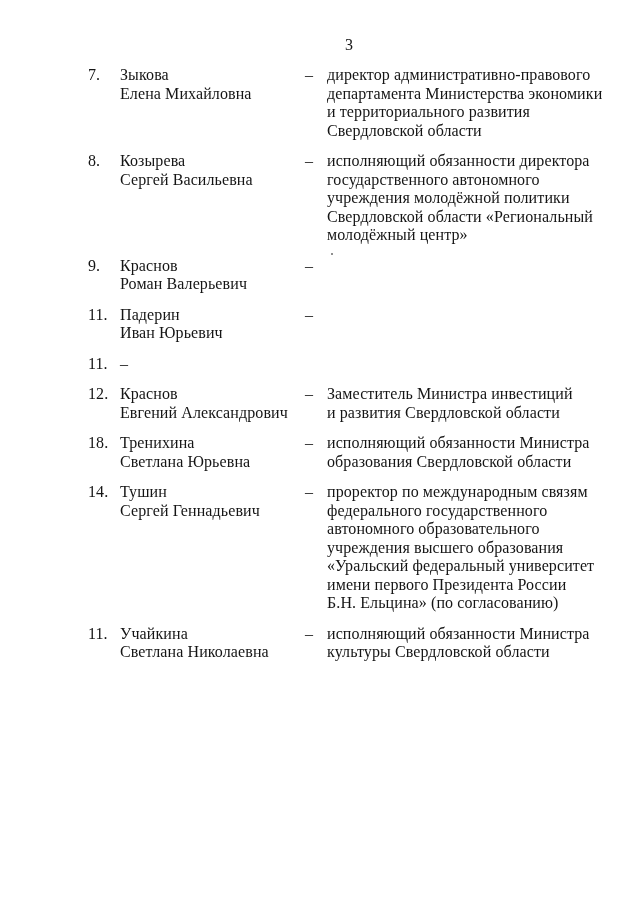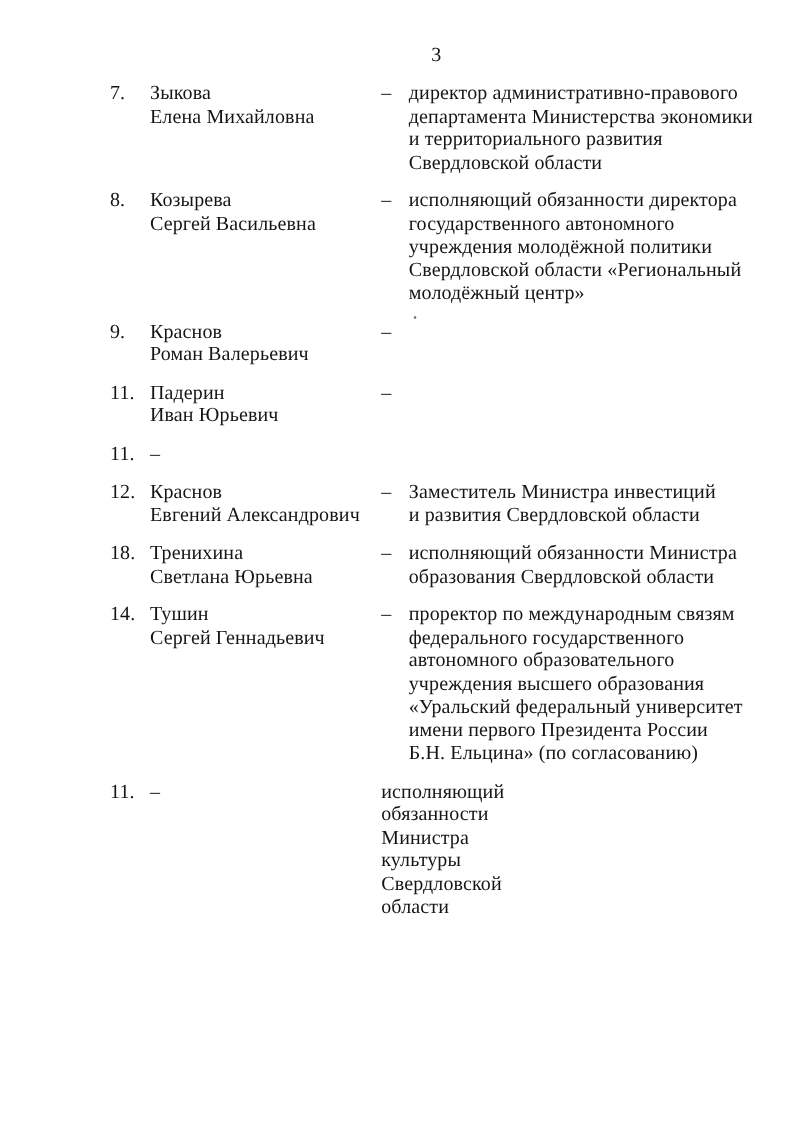--- a/index.html
+++ b/index.html
@@ -130,20 +130,22 @@
 федерального государственного
 автономного образовательного
 учреждения высшего образования
 «Уральский федеральный университет
 имени первого Президента России
 Б.Н. Ельцина» (по согласованию)</div>
   </div>
 
   <div class="member-row">
     <div class="cell num-cell">11.</div>
+    <div class="cell">Учайкина
+Светлана Николаевна</div>
     <div class="cell dash-cell">–</div>
     <div class="cell">исполняющий обязанности Министра
 культуры Свердловской области</div>
   </div>
 
 </div>
 
 <div class="scan-speckle"></div>
 
 </body></html>

